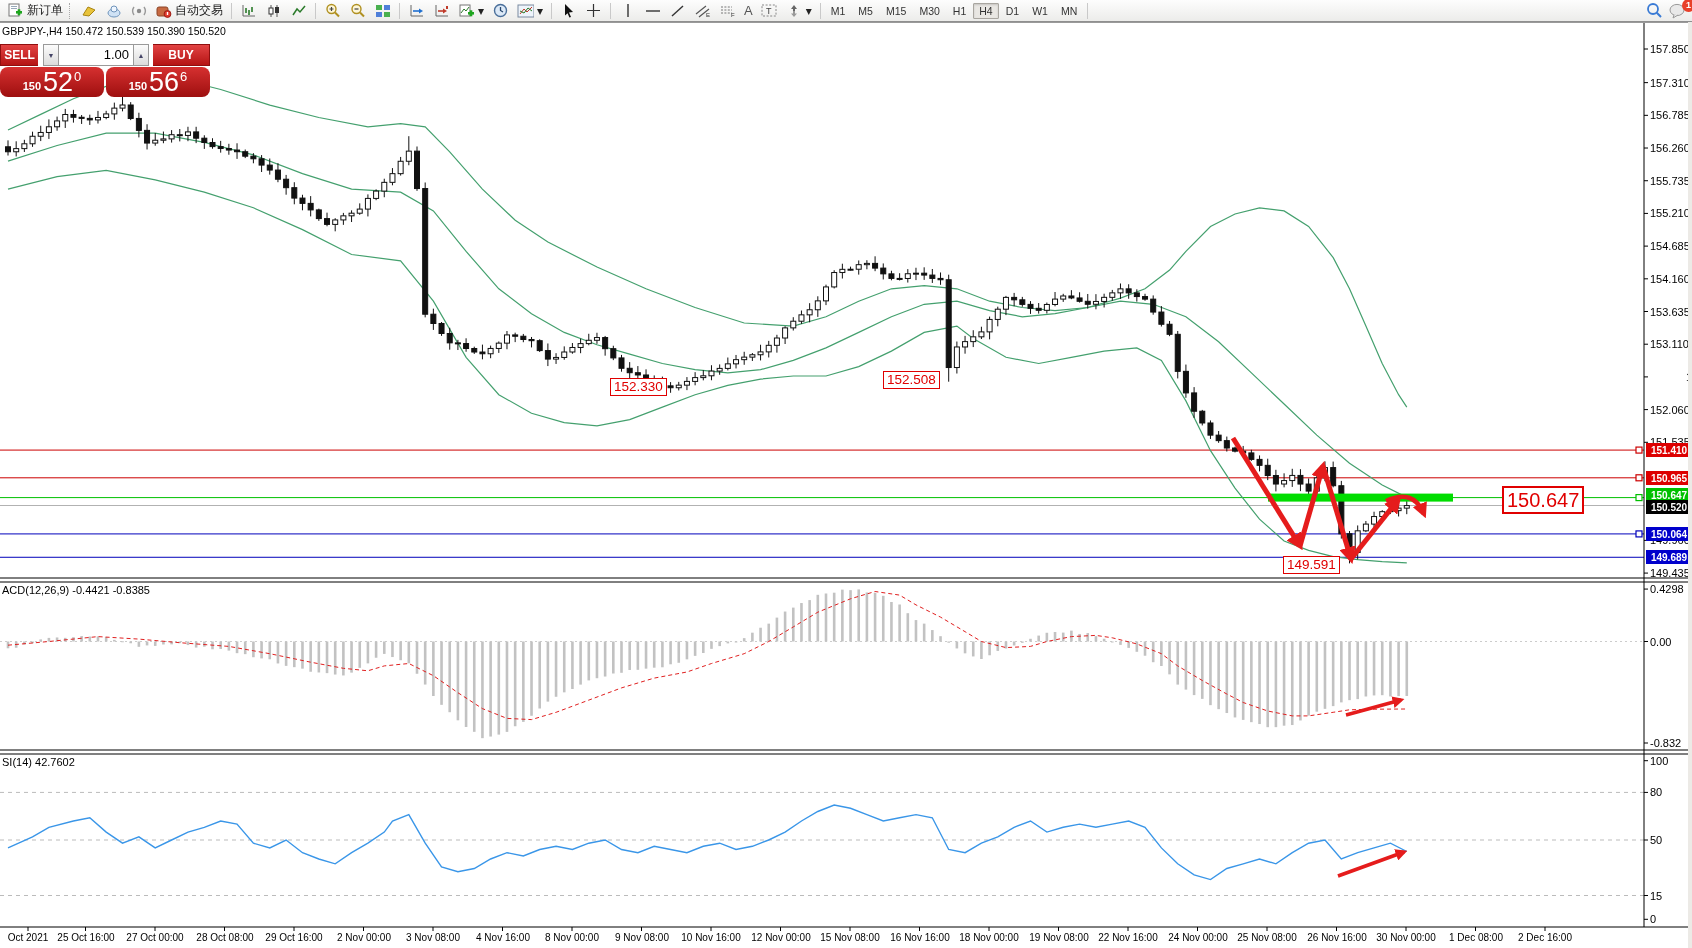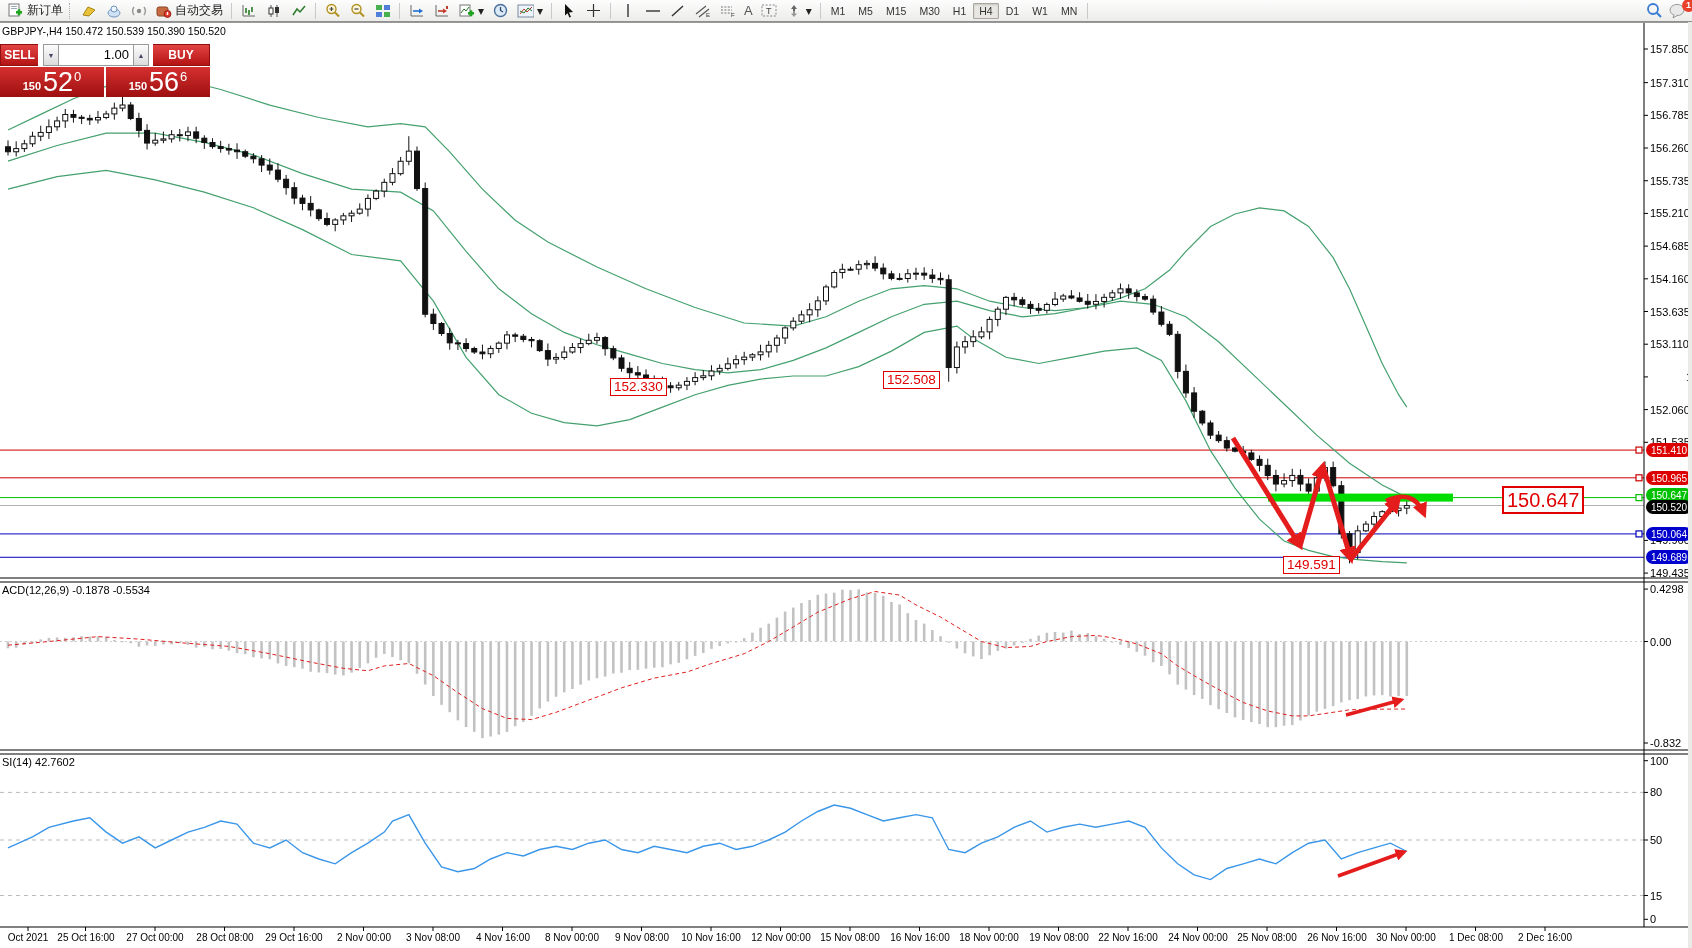--- a/index.html
+++ b/index.html
@@ -20,40 +20,40 @@
   .tb-right{margin-left:auto;display:flex;align-items:center;gap:4px;}
   .badge{position:absolute;right:-6px;top:-4px;background:#e8402a;color:#fff;border-radius:50%;
          width:13px;height:13px;font-size:9px;font-weight:bold;display:flex;align-items:center;justify-content:center;}
   .glyph{font-size:12px;line-height:1;}
   
   #svg{position:absolute;left:0;top:0;z-index:1;}
   .ovl{position:absolute;z-index:3;}
   .symbol-info{left:2px;top:25px;font-size:10.5px;color:#000;z-index:4;}
   .ind-label{font-size:11px;color:#000;z-index:4;}
   .ptick{position:absolute;left:1650px;font-size:11px;color:#000;z-index:2;}
-  .pbadge{position:absolute;left:1646px;width:46px;height:14px;font-size:10px;font-weight:normal;color:#fff;
-          display:flex;align-items:center;justify-content:center;z-index:3;border-radius:7px;}
+  .pbadge{position:absolute;left:1646px;width:46px;height:14px;font-size:10px;font-weight:bold;color:#fff;
+          display:flex;align-items:center;justify-content:center;z-index:3;}
   .tlabel{position:absolute;top:932px;font-size:10px;color:#000;white-space:nowrap;transform:translateX(-50%);z-index:2;}
   .anno{position:absolute;background:#fff;border:1px solid #e00000;color:#e00000;padding:0 3px;z-index:4;white-space:nowrap;}
   .anno-s{font-size:13.5px;line-height:16px;text-align:center;}
   .anno-l{font-size:20px;line-height:24px;border-width:2px;}
   
   .order-panel{position:absolute;left:0;top:44px;width:210px;z-index:6;font-family:"Liberation Sans",sans-serif;}
   .op-row1{display:flex;height:22px;align-items:stretch;}
   .op-btn{background:linear-gradient(#e24343,#b51414);color:#fff;font-size:12px;font-weight:bold;
           display:flex;align-items:center;justify-content:center;border:1px solid #8f0f0f;box-sizing:border-box;}
   .sell-btn{width:38px;border-right:none;}
   .buy-btn{flex:1;border-left:none;}
   .spin{width:16px;background:linear-gradient(#fcfcfc,#dcdcdc);border:1px solid #9a9a9a;box-sizing:border-box;
         display:flex;align-items:center;justify-content:center;font-size:7px;color:#446;}
   .vol-input{width:74px;border:1px solid #9a9a9a;border-left:none;border-right:none;box-sizing:border-box;
              text-align:right;font-size:13px;padding:0 4px 2px 0;font-family:"Liberation Sans",sans-serif;}
   .op-row2{display:flex;height:30px;margin-top:1px;gap:2px;}
   .price-box{flex:1;background:linear-gradient(#d63030,#9e0f0f);color:#fff;display:flex;align-items:flex-end;
-             justify-content:center;padding:1px 2px 3px 2px;}
+             justify-content:center;padding:1px 2px 3px 2px;border-radius:8px;}
   .pb-small{font-size:11px;font-weight:bold;margin:0 2px 2px 0;}
   .pb-big{font-size:27px;line-height:24px;}
   .pb-sup{font-size:13px;margin:0 0 10px 1px;}
   .right-edge{position:absolute;left:1688px;top:22px;width:4px;height:926px;background:#eceae6;z-index:5;}
 </style>
 </head>
 <body>
 
 <div id="app">
 
@@ -911,21 +911,21 @@
         <line x1="1197.5" y1="927" x2="1197.5" y2="931" stroke="#000"></line>
         <line x1="1267" y1="927" x2="1267" y2="931" stroke="#000"></line>
         <line x1="1336.5" y1="927" x2="1336.5" y2="931" stroke="#000"></line>
         <line x1="1406" y1="927" x2="1406" y2="931" stroke="#000"></line>
         <line x1="1475.5" y1="927" x2="1475.5" y2="931" stroke="#000"></line>
         <line x1="1545" y1="927" x2="1545" y2="931" stroke="#000"></line>
       </svg>
   </div>
 
   <div class="ovl symbol-info">GBPJPY-,H4  150.472 150.539 150.390 150.520</div>
-  <div class="ovl ind-label" style="left:2px;top:584px;">ACD(12,26,9) -0.1878 -0.5534</div>
+  <div class="ovl ind-label" style="left:2px;top:584px;">ACD(12,26,9) -0.4421 -0.8385</div>
   <div class="ovl ind-label" style="left:2px;top:756px;">SI(14) 42.7602</div>
   <div id="overlays">
       <div class="ptick" style="top:43px;">157.850</div>
       <div class="ptick" style="top:77px;">157.310</div>
       <div class="ptick" style="top:109px;">156.785</div>
       <div class="ptick" style="top:142px;">156.260</div>
       <div class="ptick" style="top:175px;">155.735</div>
       <div class="ptick" style="top:207px;">155.210</div>
       <div class="ptick" style="top:240px;">154.685</div>
       <div class="ptick" style="top:273px;">154.160</div>

